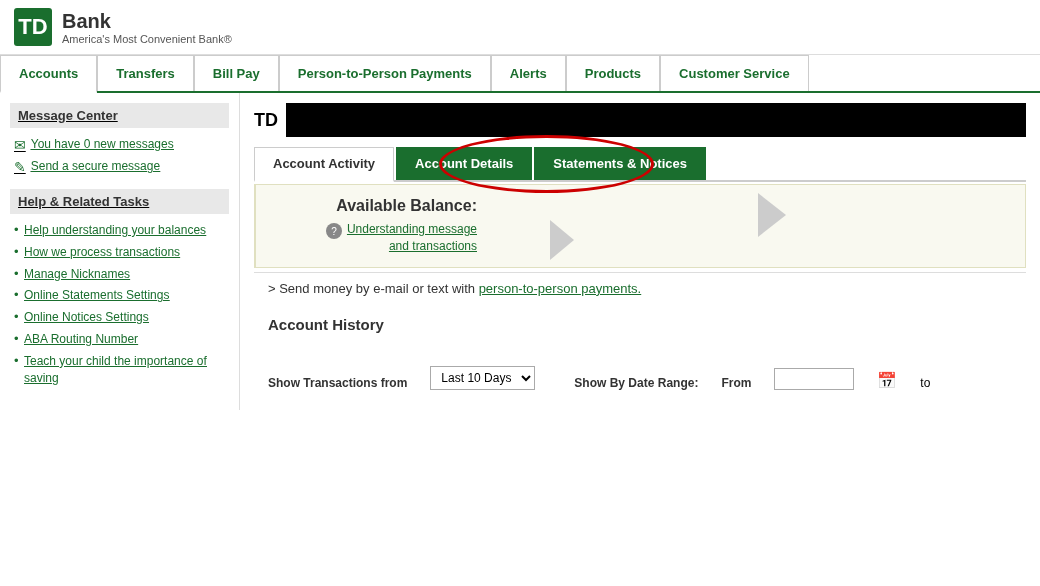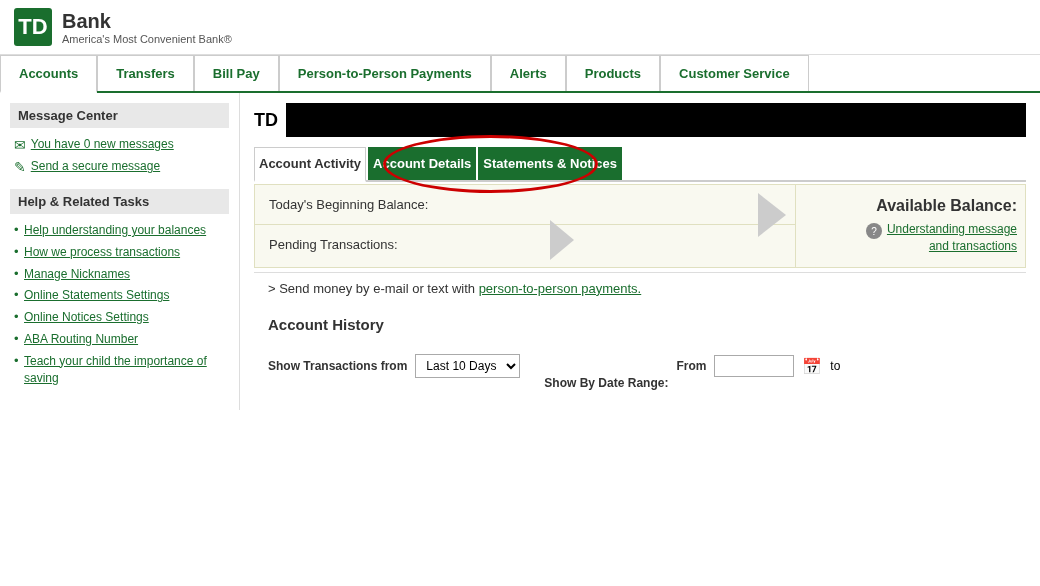--- a/index.html
+++ b/index.html
@@ -12,55 +12,55 @@
     .nav-bar { display: flex; background: #fff; border-bottom: 2px solid #1a6e2e; }
     .nav-item { padding: 10px 18px; font-size: 13px; font-weight: bold; color: #1a6e2e; border: 1px solid #ccc; border-bottom: none; cursor: pointer; background: #fff; white-space: nowrap; }
     .nav-item.active { background: #fff; border-bottom: 2px solid #fff; margin-bottom: -2px; text-align: center; }
     .nav-item.last { border-right: 1px solid #ccc; }
 
     
     .main-layout { display: flex; }
 
     
     .sidebar { width: 240px; min-width: 240px; padding: 10px; border-right: 1px solid #ddd; background: #fff; }
-    .sidebar-section { margin-bottom: 14px; }
+    .sidebar-section { margin-bottom: 14px; text-decoration: underline; }
     .sidebar-section-title { font-weight: bold; font-size: 13px; color: #333; background: #e8e8e8; padding: 5px 8px; margin-bottom: 8px; }
     .sidebar-link-item { display: flex; align-items: flex-start; margin-bottom: 5px; padding-left: 4px; }
     .sidebar-link-item .icon { color: #1a6e2e; margin-right: 5px; font-size: 14px; margin-top: 1px; }
     .sidebar-link-item a { color: #1a6e2e; text-decoration: underline; font-size: 12px; line-height: 1.4; }
     .help-list { list-style: none; padding-left: 4px; }
     .help-list li { margin-bottom: 5px; padding-left: 10px; position: relative; }
     .help-list li::before { content: "•"; color: #1a6e2e; position: absolute; left: 0; }
     .help-list li a { color: #1a6e2e; text-decoration: underline; font-size: 12px; line-height: 1.4; }
 
     
     .content { flex: 1; padding: 10px 14px; }
 
     
     .account-header { display: flex; align-items: center; margin-bottom: 10px; }
     .td-prefix { font-size: 18px; font-weight: bold; margin-right: 8px; }
     .account-name-bar { background: #000; height: 34px; flex: 1; }
 
     
     .tabs { display: flex; margin-bottom: 0; border-bottom: 2px solid #ccc; position: relative; }
-    .tab { padding: 8px 4px; font-size: 13px; font-weight: bold; cursor: pointer; border: 1px solid #ccc; background: #f0f0f0; color: #333; margin-right: 2px; }
+    .tab { padding: 8px 18px; font-size: 13px; font-weight: bold; cursor: pointer; border: 1px solid #ccc; background: #f0f0f0; color: #333; margin-right: 2px; }
     .tab.active { background: #fff; border-bottom: 2px solid #fff; margin-bottom: -2px; color: #333; }
     .tab.green { background: #1a6e2e; color: #fff; border-color: #1a6e2e; font-weight: bold; }
     .tab.statements { background: #1a6e2e; color: #fff; border-color: #1a6e2e; position: relative; }
     .available-balance-title { font-size: 16px; font-weight: bold; color: #333; }
     .question-icon { background: #888; color: #fff; border-radius: 50%; width: 16px; height: 16px; display: inline-flex; align-items: center; justify-content: center; font-size: 10px; margin-right: 5px; flex-shrink: 0; margin-top: 2px; }
 
     
     .send-money { padding: 10px 14px; font-size: 13px; color: #333; border-top: 1px solid #ddd; }
     .send-money a { color: #1a6e2e; text-decoration: underline; }
 
     
     .account-history { padding: 10px 14px; }
     .account-history-title { font-size: 15px; font-weight: bold; color: #333; margin-bottom: 10px; }
-    .history-controls { display: flex; align-items: center; gap: 8px; font-size: 12px; }
+    .history-controls { display: flex; align-items: flex-end; gap: 23px; font-size: 12px; }
     .history-controls label { font-weight: bold; color: #333; }
     .history-select { padding: 3px 6px; font-size: 12px; border: 1px solid #aaa; background: #fff; }
     .date-range-label { margin-left: 16px; font-weight: bold; margin-top: 33px; }
     .date-input { border: 1px solid #aaa; padding: 3px 6px; font-size: 12px; width: 80px; }
     .cal-icon { font-size: 16px; color: #555; cursor: pointer; }
     .to-label { font-size: 12px; }
 
     .two-col-balance { display: flex; align-items: stretch; background: #f9f9f0; border: 1px solid #e0e0c0; margin-top: 0; }
     .left-balances { flex: 1; }
     .balance-item { padding: 12px 14px; border-bottom: 1px solid #e0e0c0; font-size: 13px; color: #333; }
@@ -129,24 +129,20 @@
     <div class="tabs">
       <div class="tab active">Account Activity</div>
       <div class="tab green">Account Details</div>
       <div style="position:relative;display:inline-block;">
         <div class="tab statements">Statements &amp; Notices</div>
         <div style="position:absolute;border:3px solid #cc0000;border-radius:50%;width:215px;height:58px;top:-12px;left:-95px;pointer-events:none;"></div>
       </div>
     </div>
 
     <div class="two-col-balance" style="margin-top:2px;">
-      <div class="left-balances">
-        <div class="balance-item">Today's Beginning Balance:</div>
-        <div class="balance-item">Pending Transactions:</div>
-      </div>
       <div class="right-balance">
 
         <div style="position:absolute;left:550px;top:220px;width:80px;height:40px;overflow:visible;">
           <div style="width:0;height:0;border-top:20px solid transparent;border-bottom:20px solid transparent;border-left:24px solid #ccc;display:inline-block;margin-right:4px;vertical-align:middle;"></div>
         </div>
         <div class="available-balance-title">Available Balance:</div>
         <div style="display:flex;align-items:flex-start;margin-top:6px;justify-content:flex-end;">
           <span class="question-icon">?</span>
           <a href="#" style="color:#1a6e2e;text-decoration:underline;font-size:12px;line-height:1.4;text-align:right;">
             <span>Understanding message</span><br>

